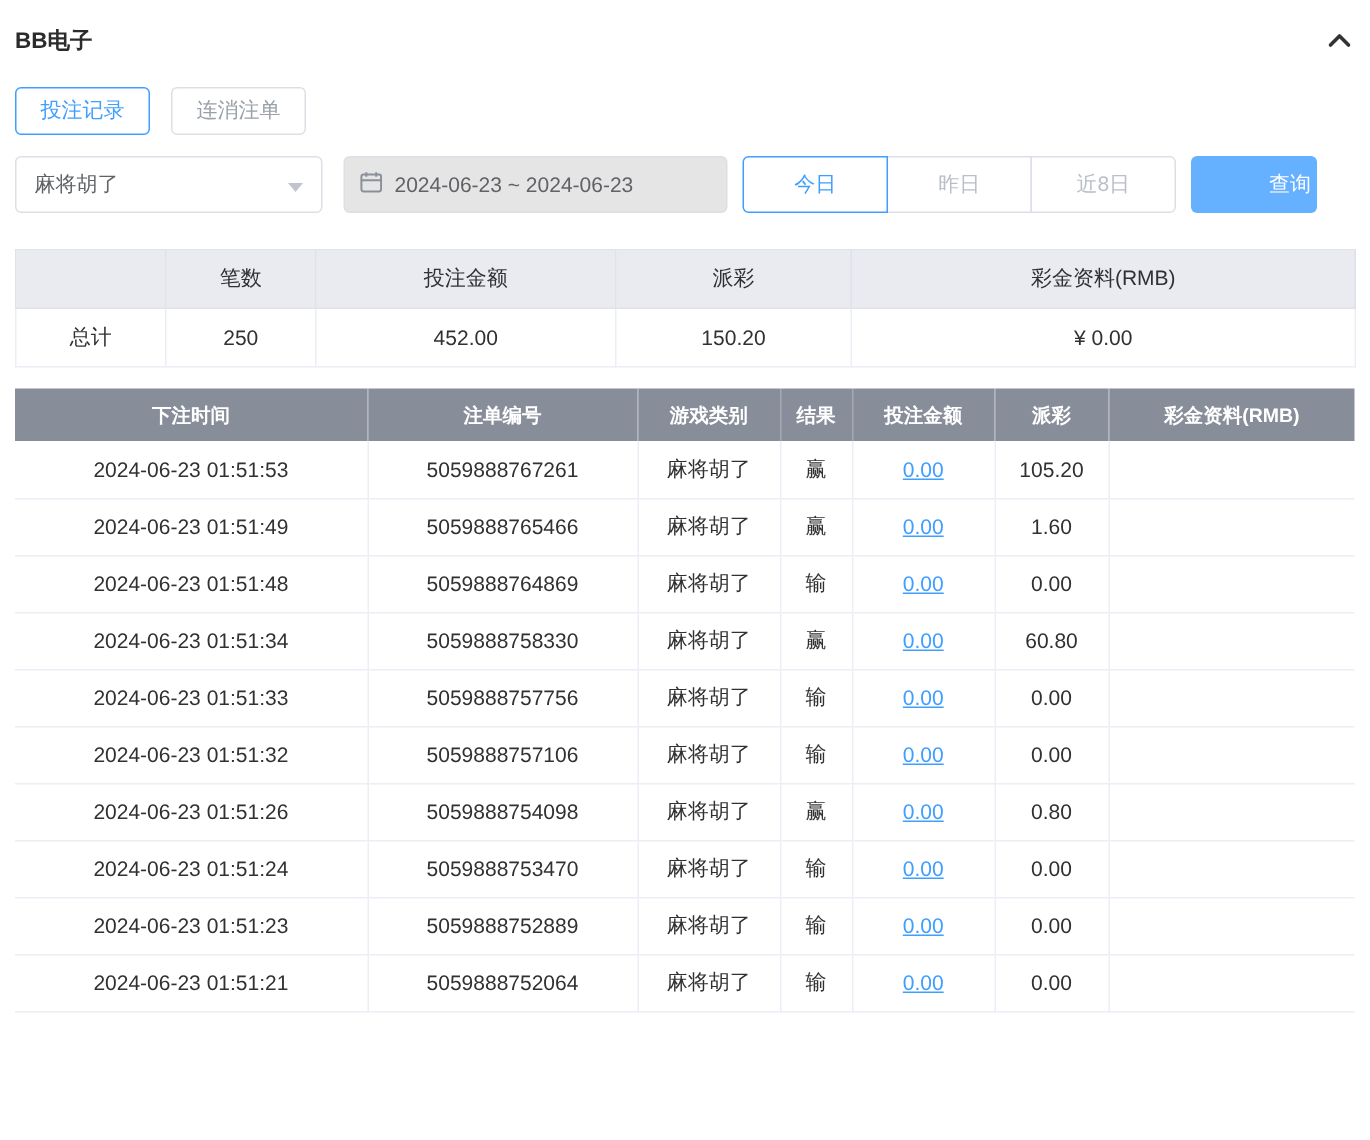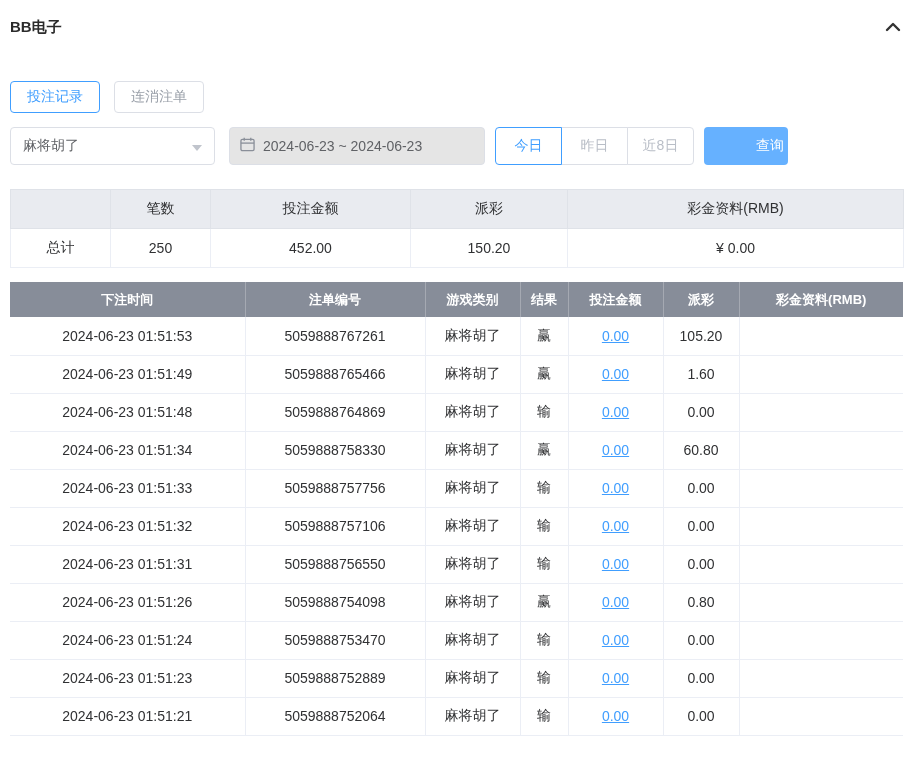--- a/index.html
+++ b/index.html
@@ -18,33 +18,33 @@
   .page{width:913px;height:760px;padding:12px 10px 0 10px;}
 
   
   .header-bar{display:flex;align-items:center;justify-content:space-between;height:30px;margin-bottom:16px;}
   .page-title{font-size:15px;font-weight:bold;color:#2b2b2b;}
   .collapse-btn{border:none;background:none;cursor:pointer;padding:2px;display:flex;align-items:center;}
 
   
   .tabs{display:flex;gap:14px;margin-bottom:14px;}
   .tab-btn{height:32px;padding:0 16px;font-size:14px;border:1px solid var(--border);
-    border-radius:4px;background:#fff;color:#9aa0a9;cursor:pointer;margin-top:23px;}
+    border-radius:4px;background:#fff;color:#9aa0a9;cursor:pointer;}
   .tab-btn.active{border-color:var(--accent);color:var(--accent);}
 
   
   .filter-row{display:flex;align-items:center;margin-bottom:24px;}
   .select-box{width:205px;height:38px;border:1px solid var(--border);border-radius:4px;
     display:flex;align-items:center;justify-content:space-between;padding:0 12px;
     font-size:14px;color:#606266;cursor:pointer;background:#fff;}
   .date-box{width:256px;height:38px;border:1px solid var(--border);border-radius:4px;
     display:flex;align-items:center;gap:8px;padding:0 10px;font-size:14px;color:#606266;
     margin-left:14px;background:#e5e5e5;cursor:pointer;}
   .quick-group{display:flex;margin-left:10px;}
-  .quick-btn{height:38px;width:67px;font-size:14px;background:#fff;border:1px solid var(--border);
+  .quick-btn{height:38px;width:97px;font-size:14px;background:#fff;border:1px solid var(--border);
     color:#b9bec7;cursor:pointer;margin-left:-1px;}
   .quick-btn:first-child{border-radius:4px 0 0 4px;margin-left:0;}
   .quick-btn:last-child{border-radius:0 4px 4px 0;}
   .quick-btn.active{border-color:var(--accent);color:var(--accent);position:relative;z-index:1;}
   .search-btn{height:38px;width:84px;margin-left:10px;background:var(--search-btn);
     color:#fff;font-size:14px;border:none;border-radius:4px;cursor:pointer;padding-left:48px;}
 
   
   table{border-collapse:collapse;width:893px;table-layout:fixed;}
   .summary-table{margin-bottom:14px;border-radius:12px;}
@@ -212,29 +212,20 @@
         <tr>
           <td>2024-06-23 01:51:32</td>
           <td>5059888757106</td>
           <td>麻将胡了</td>
           <td>输</td>
           <td><a class="amt-link">0.00</a></td>
           <td>0.00</td>
           <td></td>
         </tr>
         <tr>
-          <td>2024-06-23 01:51:31</td>
-          <td>5059888756550</td>
-          <td>麻将胡了</td>
-          <td>输</td>
-          <td><a class="amt-link">0.00</a></td>
-          <td>0.00</td>
-          <td></td>
-        </tr>
-        <tr>
           <td>2024-06-23 01:51:26</td>
           <td>5059888754098</td>
           <td>麻将胡了</td>
           <td>赢</td>
           <td><a class="amt-link">0.00</a></td>
           <td>0.80</td>
           <td></td>
         </tr>
         <tr>
           <td>2024-06-23 01:51:24</td>

